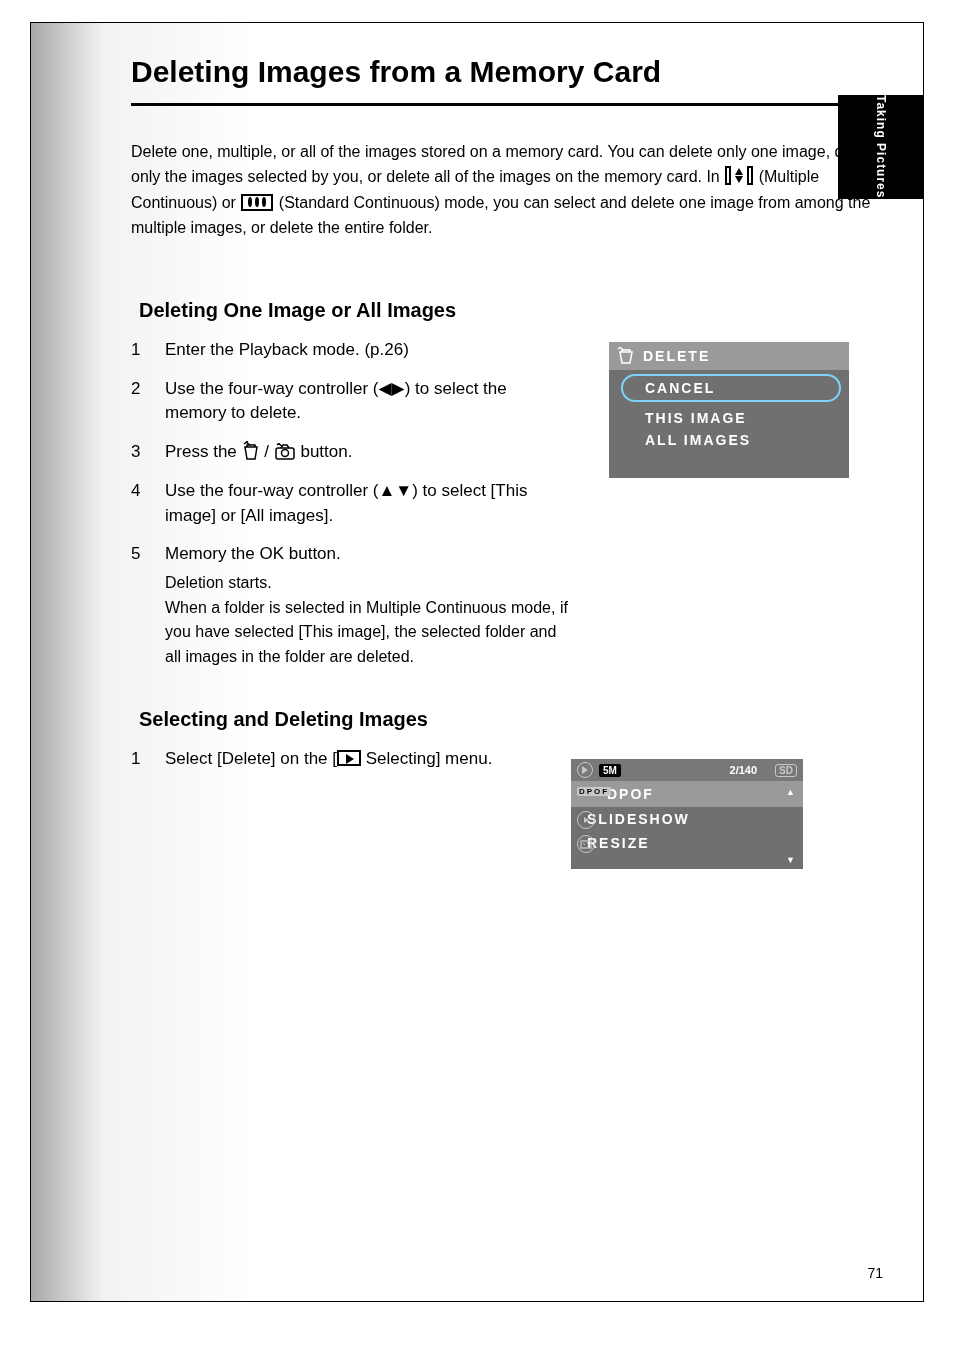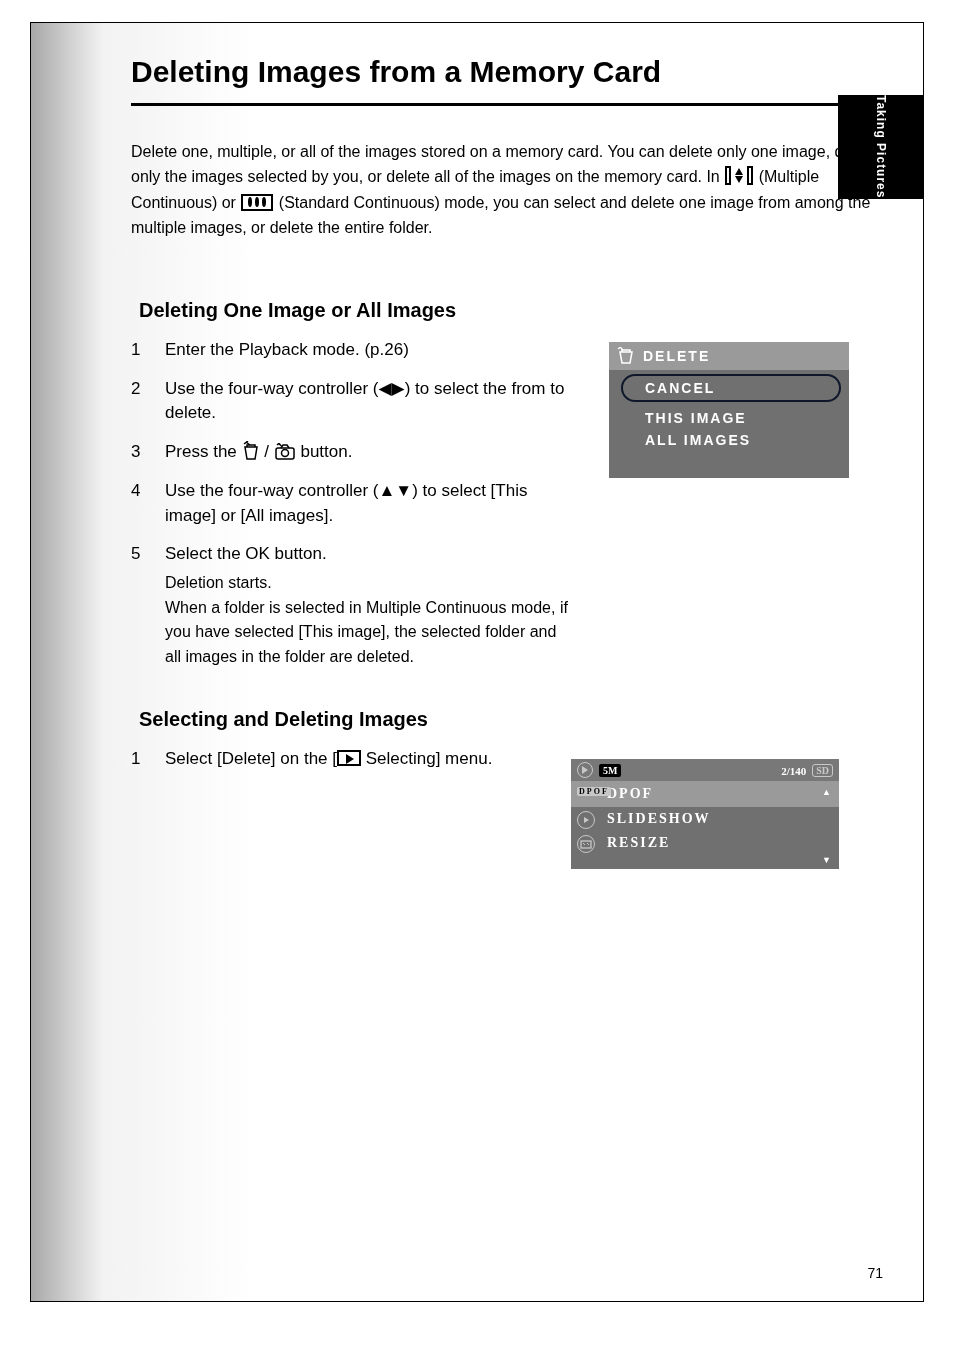--- a/index.html
+++ b/index.html
@@ -101,71 +101,70 @@
   .panel1 .hdr .hicon {
     position: absolute;
     left: 8px; top: 5px;
     width: 18px; height: 18px;
   }
   .panel1 .body {
     background: #707070;
     padding: 4px 8px 26px 12px;
   }
   .panel1 .sel {
-    border: 2px solid #0f172a;
+    border: 2px solid #7dd3fc;
     border-radius: 14px;
     padding: 4px 8px 4px 22px;
     color: #fff;
     font-weight: bold;
     letter-spacing: 2px;
     font-size: 14px;
     margin-bottom: 6px;
     background: #707070;
   }
   .panel1 .opt {
     padding: 2px 8px 4px 24px;
     color: #fff;
     font-weight: bold;
     letter-spacing: 2px;
     font-size: 14px;
   }
   .panel2 {
-    width: 268px;
+    width: 232px;
     margin-top: 12px;
-    font-family: Liberation Serif, serif;
   }
   .panel2 .topbar {
     background: #787878;
     display: flex;
     align-items: center;
     justify-content: space-between;
     padding: 3px 6px;
     font-size: 11px;
     color: #fff;
     font-weight: bold;
   }
   .panel2 .topbar .left { display:flex; align-items:center; gap:6px;}
-  .panel2 .topbar .right { display:flex; align-items:flex-end; gap:6px;}
+  .panel2 .topbar .right { display:flex; align-items:center; gap:18px;}
   .playcircle {
     width: 16px; height: 16px; border: 1.5px solid #c8c8c8; border-radius: 50%;
     display:flex; align-items:center; justify-content:center;
   }
   .playcircle::after { content:""; border-left:6px solid #c8c8c8; border-top:4px solid transparent; border-bottom:4px solid transparent;}
   .pill-5m { background:#000; color:#fff; padding:1px 4px; font-size:10px; border-radius:2px;}
   .sd-badge { border:1.5px solid #c8c8c8; color:#c8c8c8; padding:0 3px; font-size:10px; border-radius:3px;}
   .panel2 .row2 {
     background: #9a9a9a;
     padding: 5px 8px 5px 36px;
     color:#fff; font-weight:bold; letter-spacing:2px; font-size:14px;
     position:relative;
   }
   .panel2 .row2.first { background:#9a9a9a; }
   .panel2 .row3 {
     background:#707070;
-    padding: 4px 8px 4px 36px;
+    padding: 4px 8px 4px 16px;
     color:#fff; font-weight:bold; letter-spacing:2px; font-size:14px;
     position:relative;
   }
   .panel2 .row3:last-of-type { padding-bottom:10px;}
   .dpof-badge {
     position:absolute; left:6px; top:6px;
     background:#c8c8c8; color:#000; font-size:8px; font-weight:bold;
     padding:0 2px; border-radius:2px;
   }
   .roundicon {
@@ -231,21 +230,21 @@
 
   <div class="row">
     <div class="leftcol">
       <div>
         <div class="step">
           <div class="stepnum">1</div>
           <div class="steptxt"><span>Enter the Playback mode.</span> <span>(p.26)</span></div>
         </div>
         <div class="step">
           <div class="stepnum">2</div>
-          <div class="steptxt">Use the four-way controller (◀▶) to select the from to delete.</div>
+          <div class="steptxt">Use the four-way controller (◀▶) to select the memory to delete.</div>
         </div>
         <div class="step">
           <div class="stepnum">3</div>
           <div class="steptxt">
             Press the
             <span class="iconbox">
               <svg class="inline" width="18" height="20">
                 <path d="M3 6 L15 6 L13 18 L5 18 Z" fill="none" stroke="#000" stroke-width="1.5"></path>
                 <path d="M5 6 L5 4 L13 4 L13 6" fill="none" stroke="#000" stroke-width="1.5"></path>
                 <path d="M2 3 L6 0" stroke="#000" stroke-width="1.5"></path>
@@ -265,21 +264,21 @@
             button.
           </div>
         </div>
         <div class="step">
           <div class="stepnum">4</div>
           <div class="steptxt">Use the four-way controller (▲▼) to select [This image] or [All images].</div>
         </div>
         <div class="step">
           <div class="stepnum">5</div>
           <div class="steptxt">
-            <span>Select the OK button.</span><br>
+            <span>Memory the OK button.</span><br>
             <span style="font-size:16px; line-height:1.55; display:inline-block; margin-top:4px;">Deletion starts.<br>When a folder is selected in Multiple Continuous mode, if you have selected [This image], the selected folder and all images in the folder are deleted.</span>
           </div>
         </div>
       </div>
     </div>
 
     <div class="panel1">
       <div class="hdr">
         <span class="hicon">
           <svg width="18" height="18">

